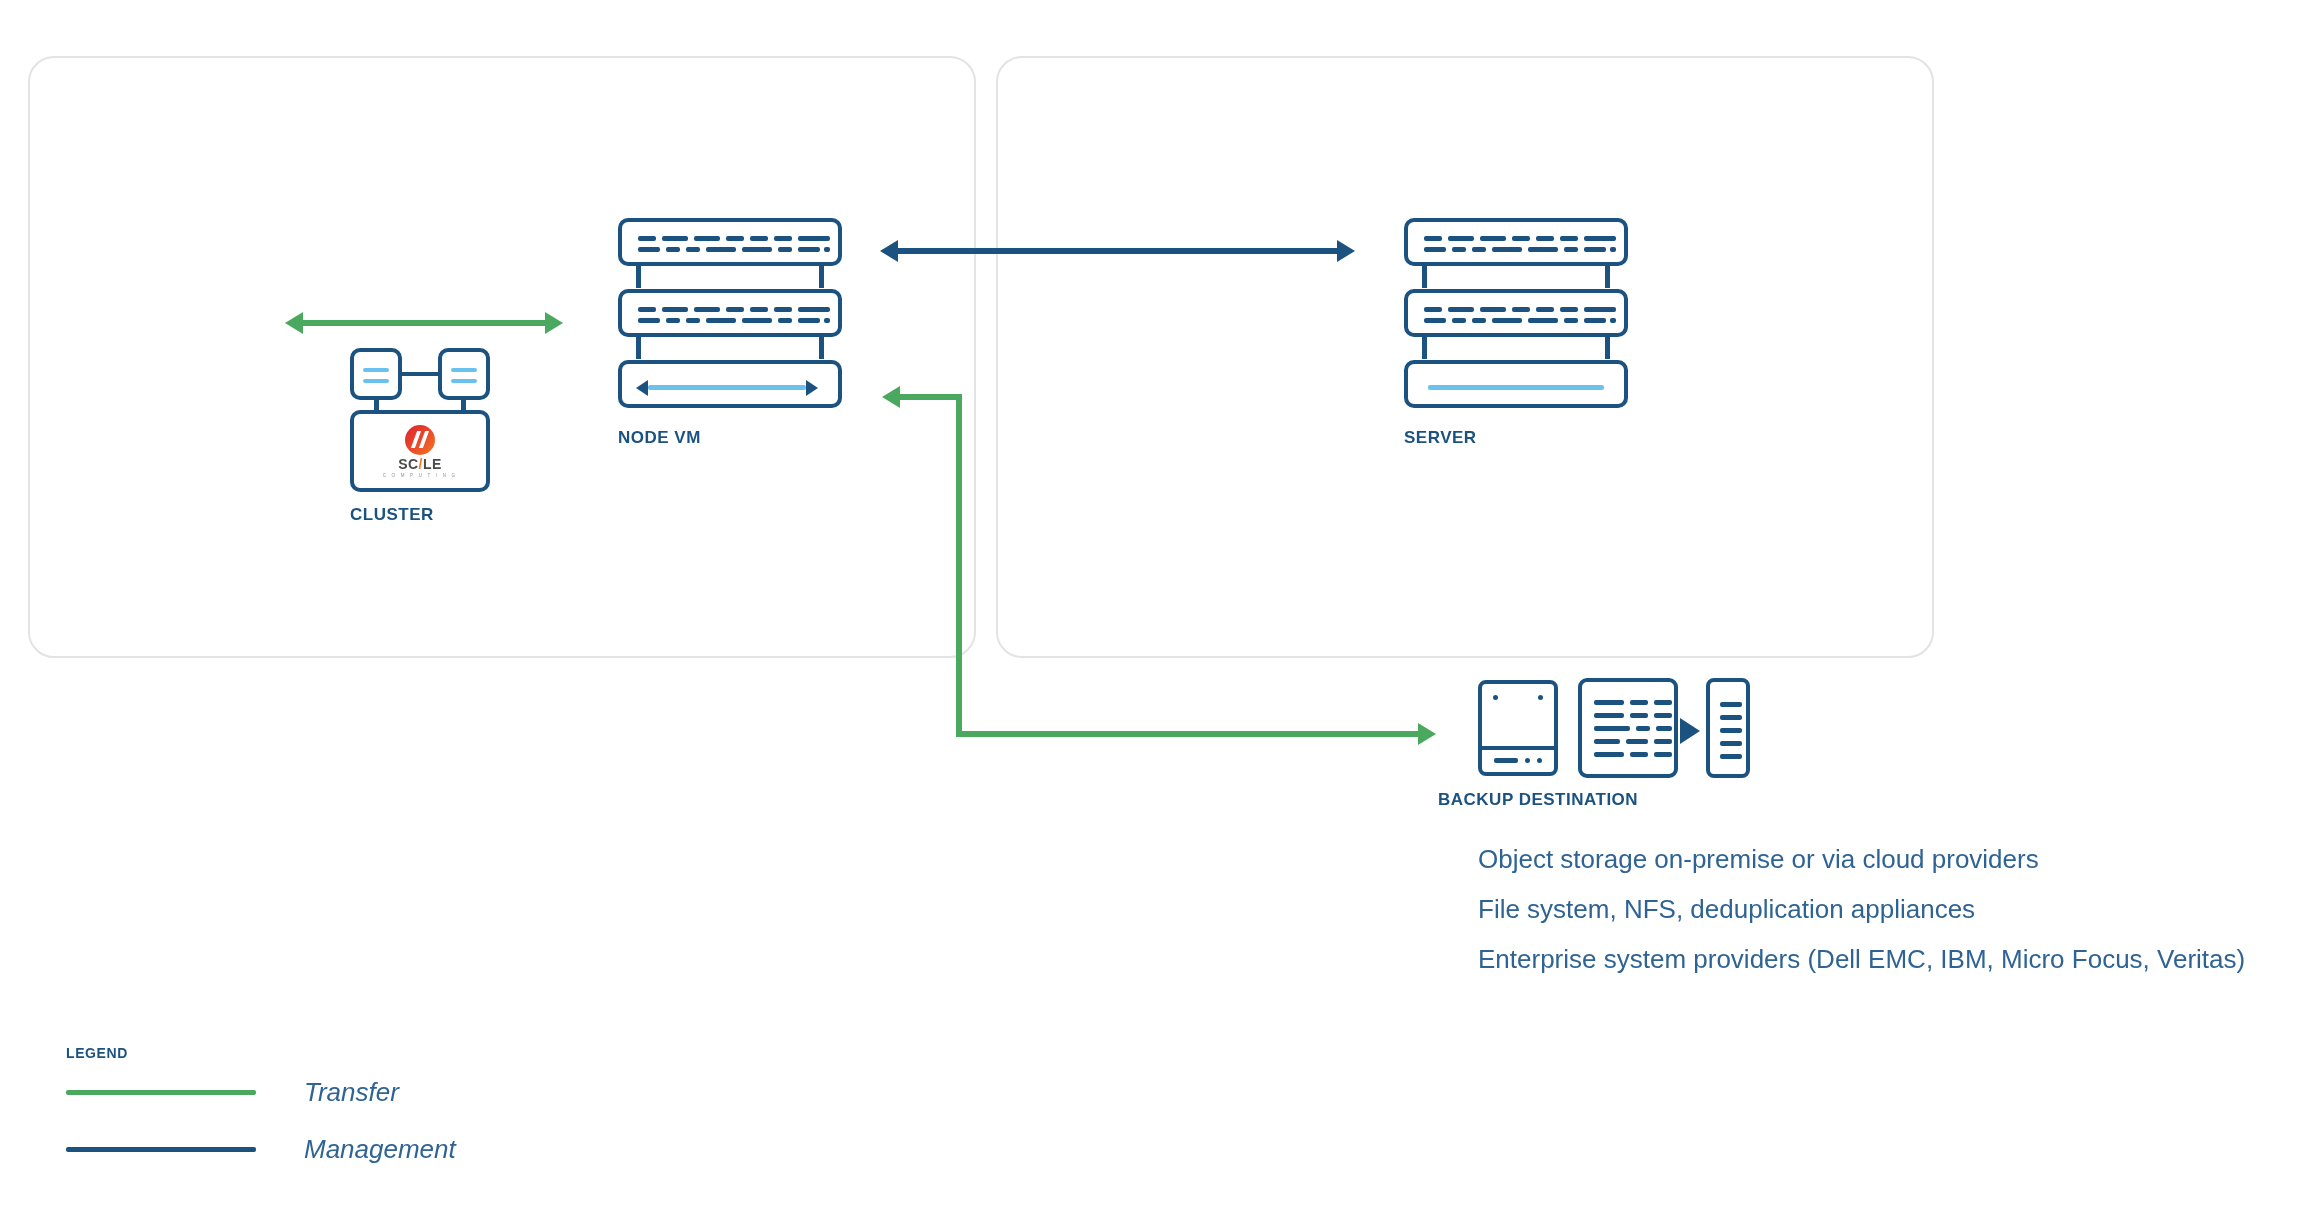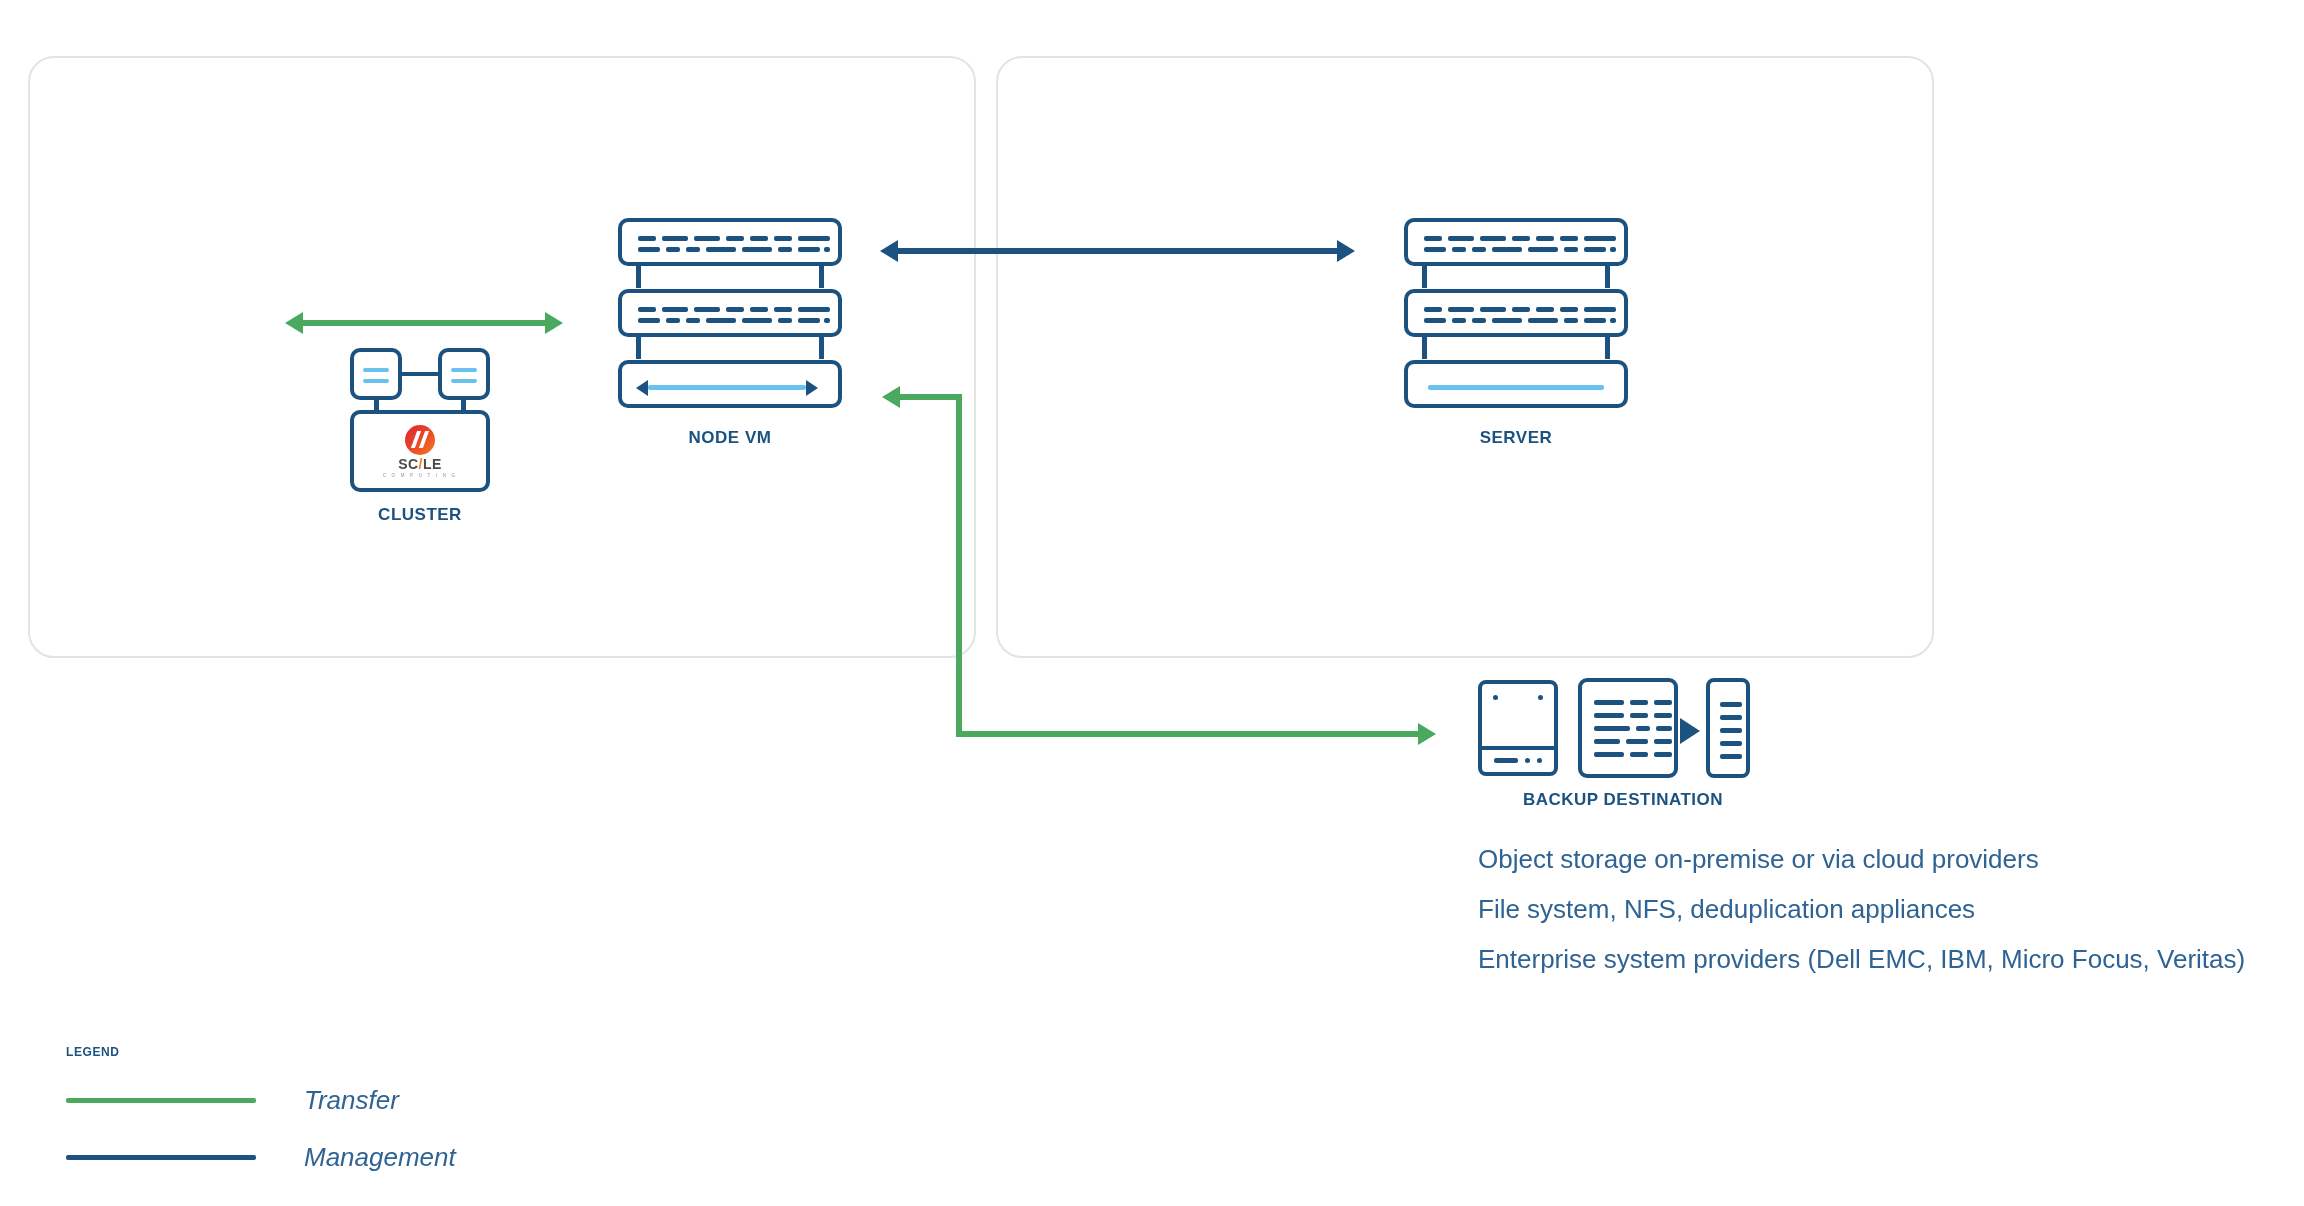--- a/index.html
+++ b/index.html
@@ -27,21 +27,21 @@
     border-radius: 26px;
     background: #ffffff;
     box-sizing: border-box;
   }
   #panel-left  { left: 28px;  top: 56px; width: 948px; height: 602px; }
   #panel-right { left: 996px; top: 56px; width: 938px; height: 602px; }
 
   
   .device-label {
     position: absolute;
-    text-align: center;
+    text-align: left;
     font-weight: bold;
     font-size: 17px;
     letter-spacing: 0.5px;
     color: #1c5280;
     white-space: nowrap;
   }
 
   
   #vm-stack { position: absolute; left: 98px; top: 262px; width: 135px; height: 118px; }
   .vm-box {
@@ -211,25 +211,25 @@
     color: #2e6394;
     line-height: 1.0;
     margin-bottom: 24px;
     white-space: nowrap;
     font-weight: 300;
   }
 
   
   #legend { position: absolute; left: 66px; top: 1045px; }
   #legend-title {
-    font-size: 12px;
+    font-size: 14px;
     font-weight: bold;
     letter-spacing: 0.6px;
     color: #1c5280;
-    margin-bottom: 26px;
+    margin-bottom: 16px;
   }
   .legend-row {
     display: flex;
     align-items: center;
     margin-bottom: 26px;
   }
   .legend-swatch { width: 190px; height: 5px; border-radius: 2px; }
   .legend-label {
     margin-left: 48px;
     font-size: 26px;

